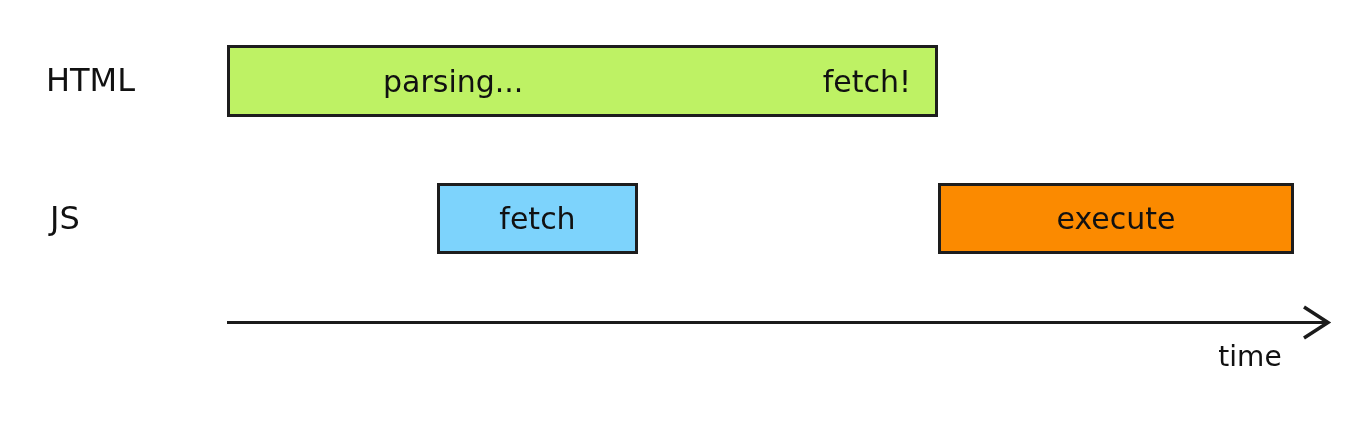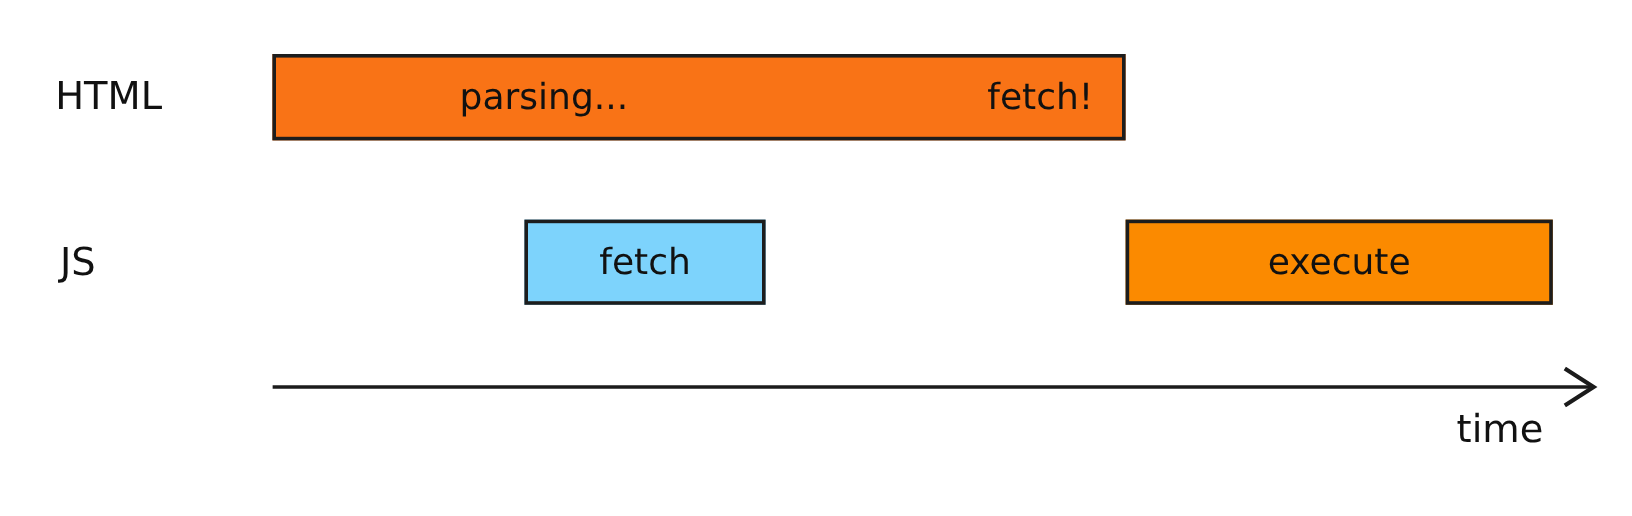--- a/index.html
+++ b/index.html
@@ -59,35 +59,35 @@
     top: 304px;
     width: 1110px;
     height: 40px;
   }
   .axis-label {
     position: absolute;
     left: 1195px;
     top: 339px;
     width: 110px;
     text-align: center;
-    font-size: 32px;
+    font-size: 28px;
     line-height: 36px;
     color: #111111;
   }
 </style>
 </head>
 <body>
 
 <div class="canvas">
 
   <div class="row-label html">HTML</div>
 
   <div class="row-label js">JS</div>
 
-  <div class="bar parsing" style="background-color: #f97316;">
+  <div class="bar parsing" style="background-color: #bef264;">
     <span>parsing...</span>
     <span>fetch!</span>
   </div>
 
   <div class="bar fetch" style="background-color: #7dd3fc;">
     <span>fetch</span>
   </div>
 
   <div class="bar execute" style="background-color: rgb(251, 138, 0);">
     <span>execute</span>

